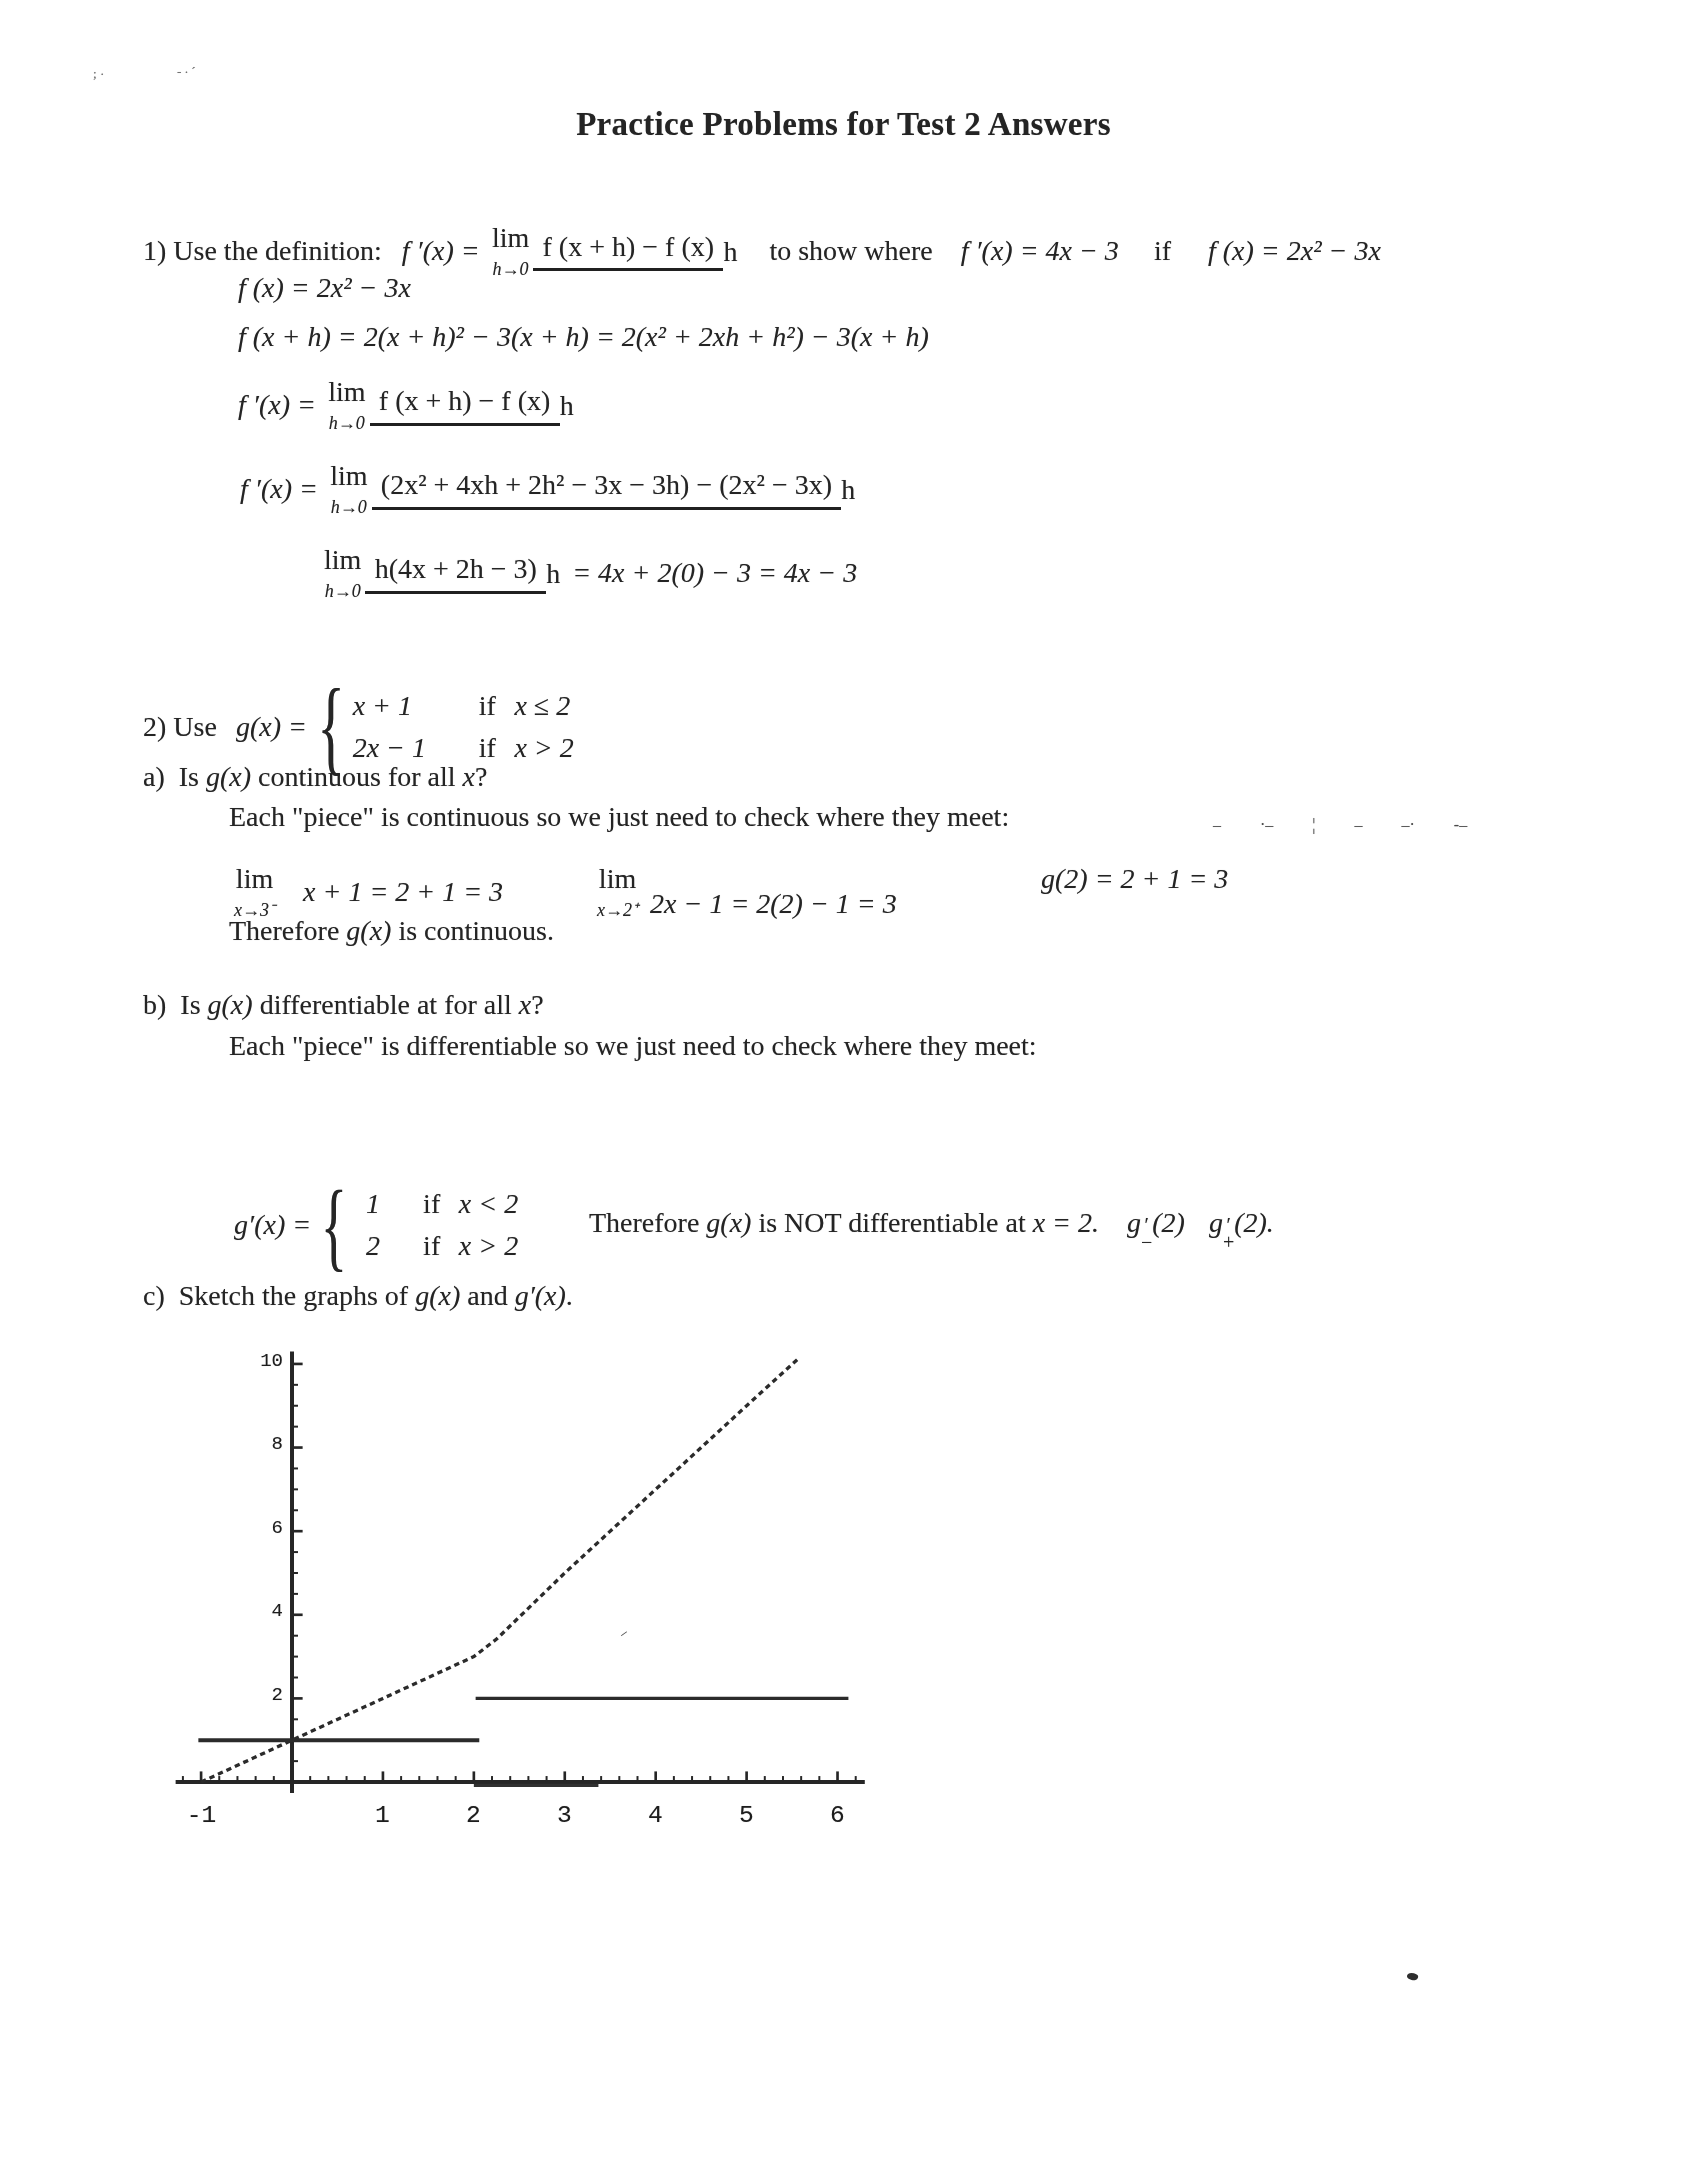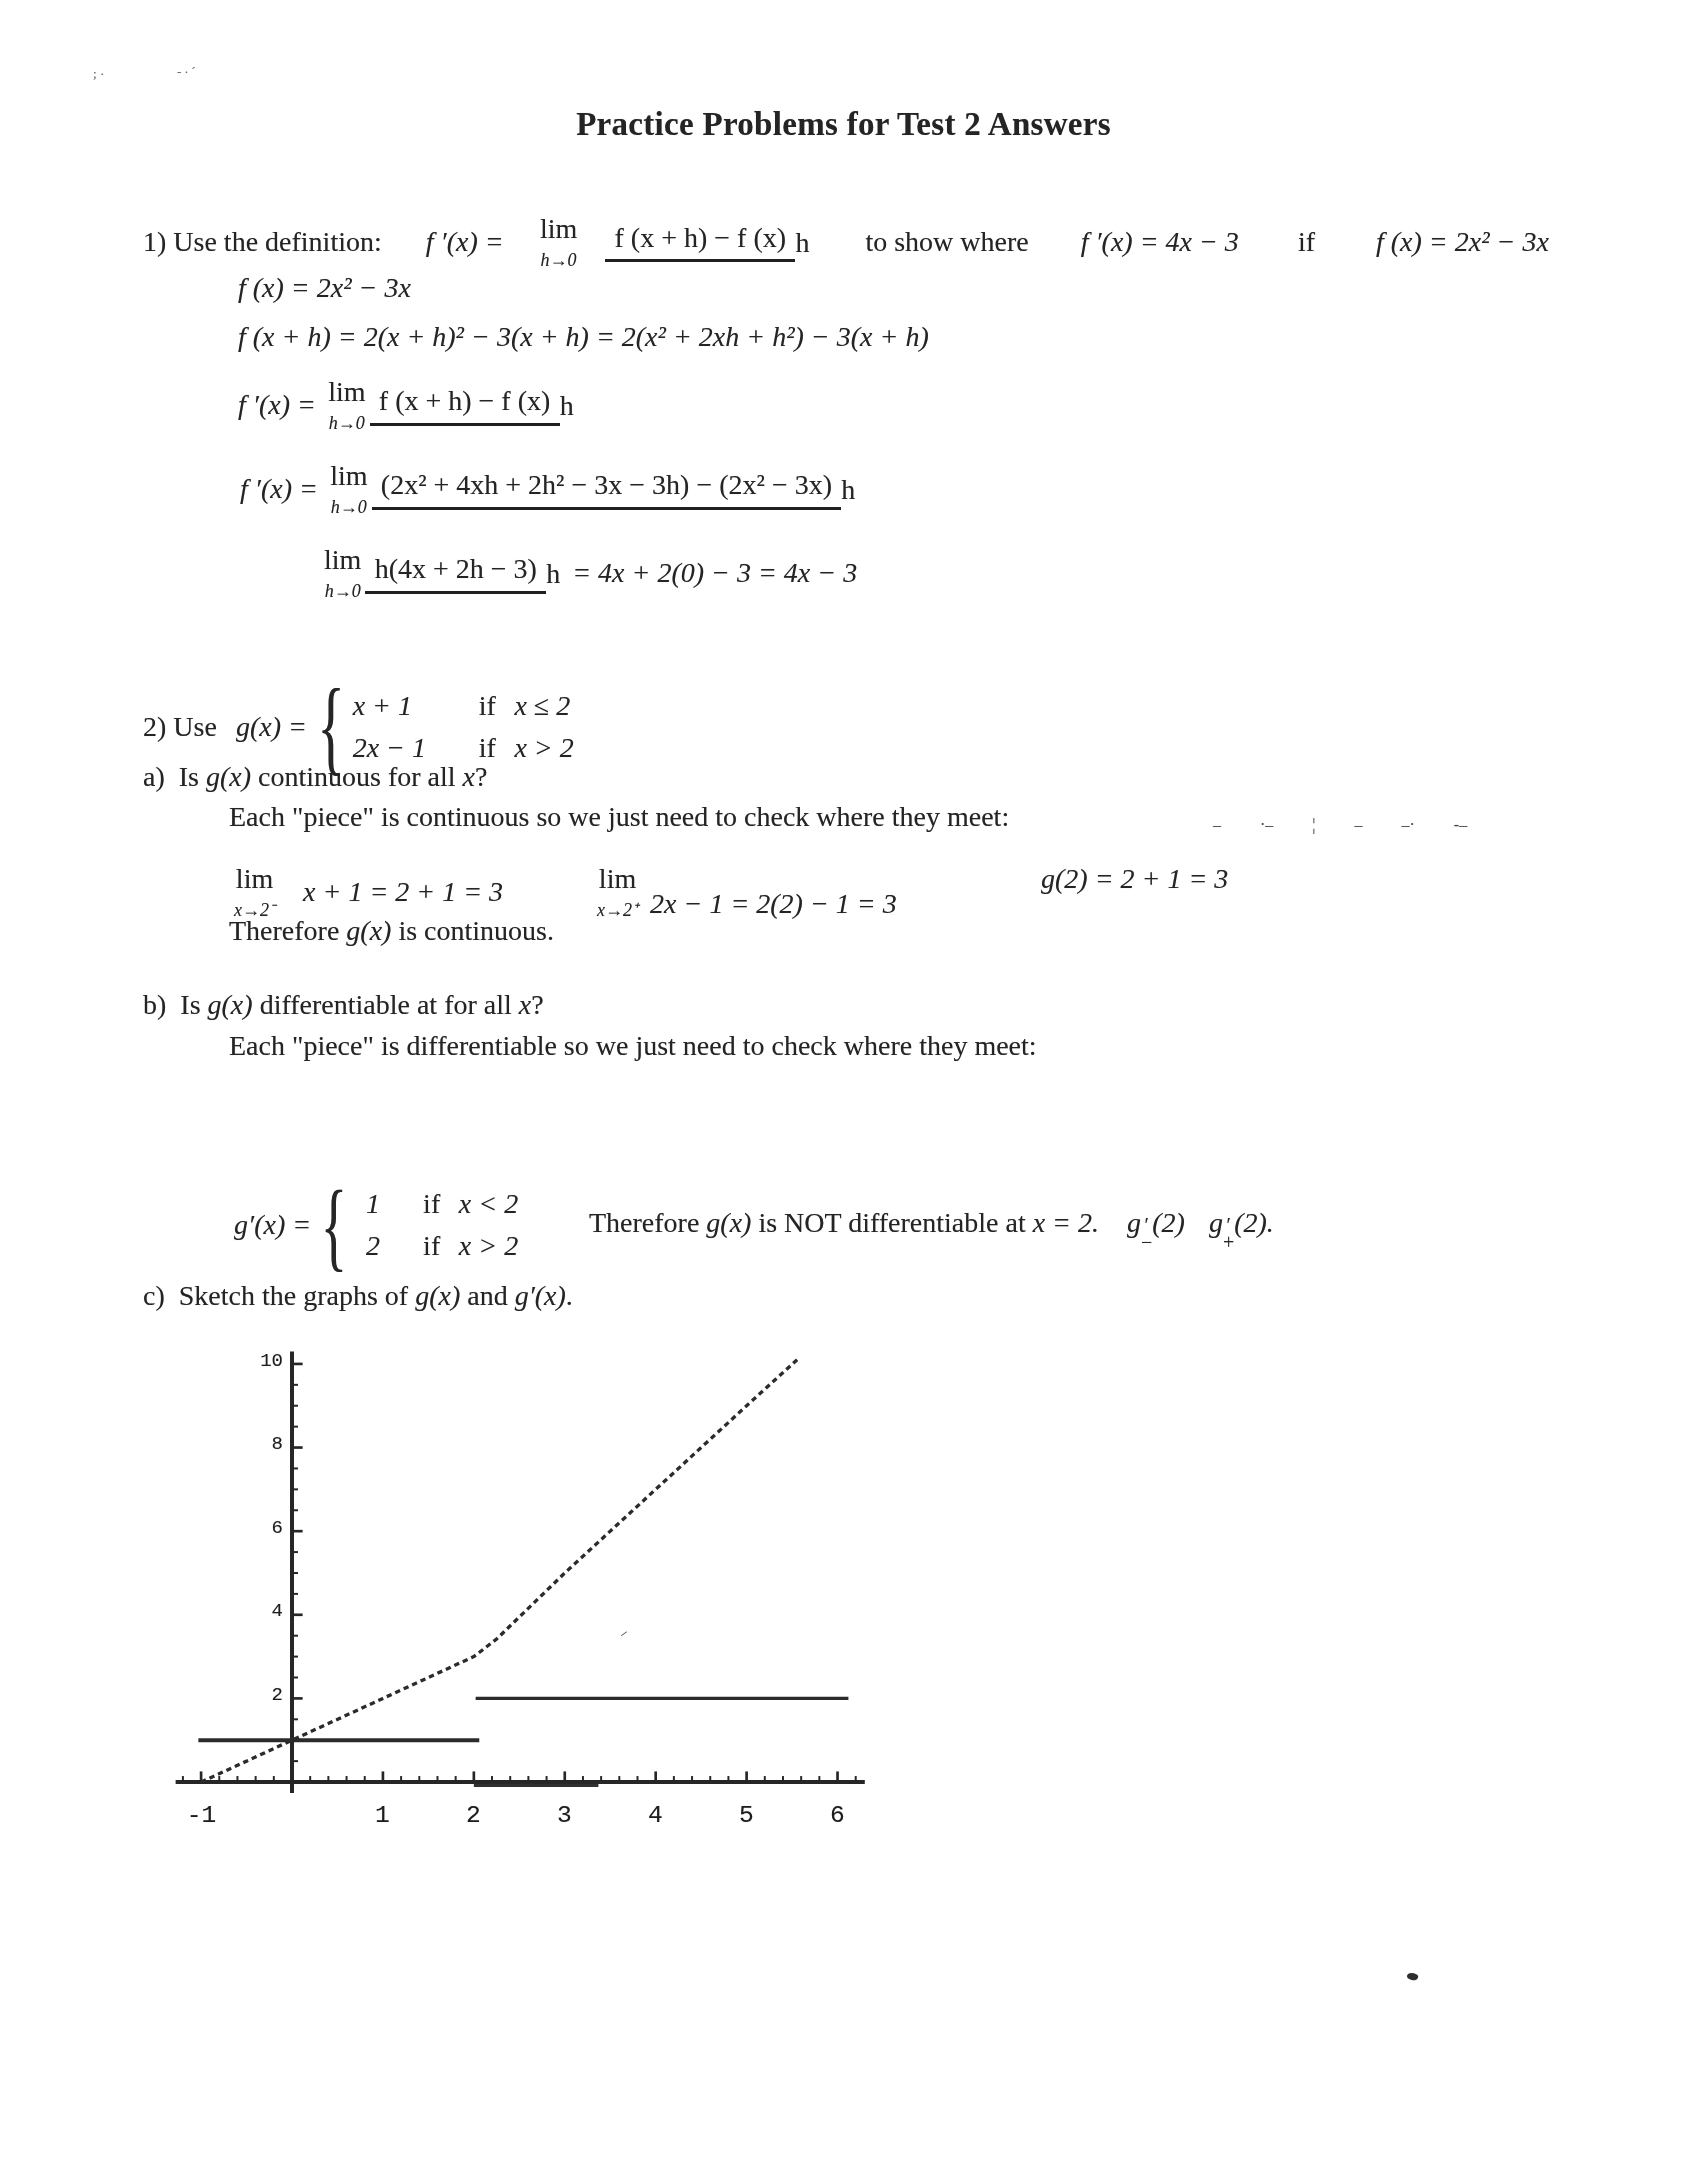--- a/index.html
+++ b/index.html
@@ -45,21 +45,21 @@
 </head>
 <body>
 
 <div class="page">
 
   <span class="artifact" style="left:93px;top:66px;font-size:13.3px;letter-spacing:3.3px;">;·</span>
   <span class="artifact" style="left:177px;top:64px;font-size:13.3px;letter-spacing:2.7px;">-·´</span>
 
   <div class="title">Practice Problems for Test 2 Answers</div>
 
-  <div class="row" style="left:143px;top:185px;height:113px;gap:24px;">
+  <div class="row" style="left:143px;top:194px;height:113px;">
     <span class="t">1) Use the definition:</span>
     <span class="it" style="margin-left:20px;">f ′(x) = </span>
     <span class="lim" style="margin-left:5.3px;">
       <span class="w">lim</span>
       <span class="s">h→0</span>
     </span>
     <span class="frac" style="margin-left:4px;">
       <span class="num">f (x + h) − f (x)</span>
       <span class="den">h</span>
     </span>
@@ -148,21 +148,21 @@
     <span>·–</span>
     <span>¦</span>
     <span>–</span>
     <span>–·</span>
     <span>-–</span>
   </div>
 
   <div class="row" style="left:234px;top:855px;height:73px;">
     <span class="lim">
       <span class="w">lim</span>
-      <span class="s">x→2⁻</span>
+      <span class="s">x→3⁻</span>
     </span>
     <span class="it" style="margin-left:28px;">x + 1 = 2 + 1 = 3</span>
   </div>
 
   <div class="row" style="left:597px;top:855px;height:73px;">
     <span class="lim">
       <span class="w">lim</span>
       <span class="s">x→2⁺</span>
     </span>
     <span class="it" style="margin-left:12px;margin-top:25px;">2x − 1 = 2(2) − 1 = 3</span>

